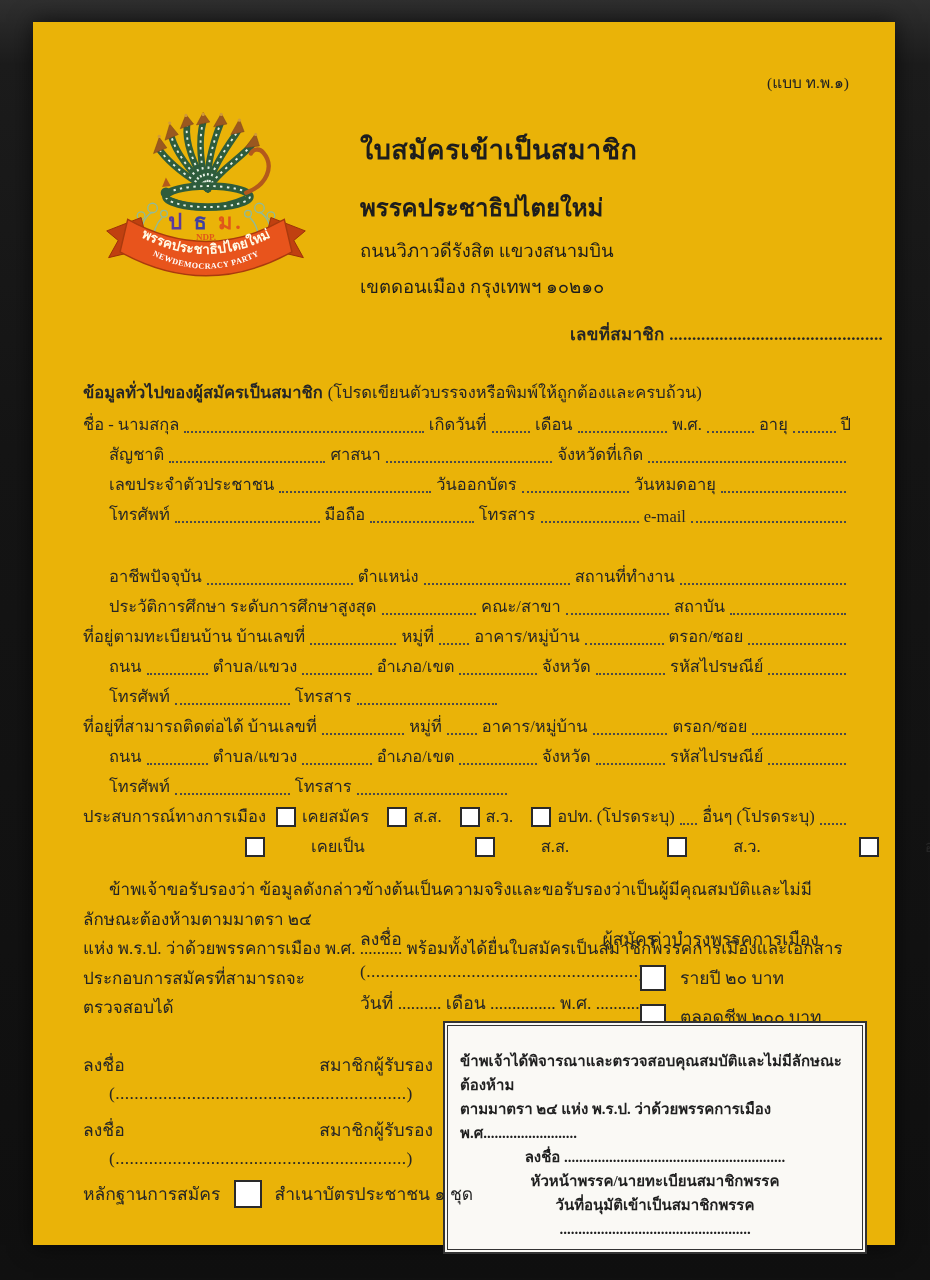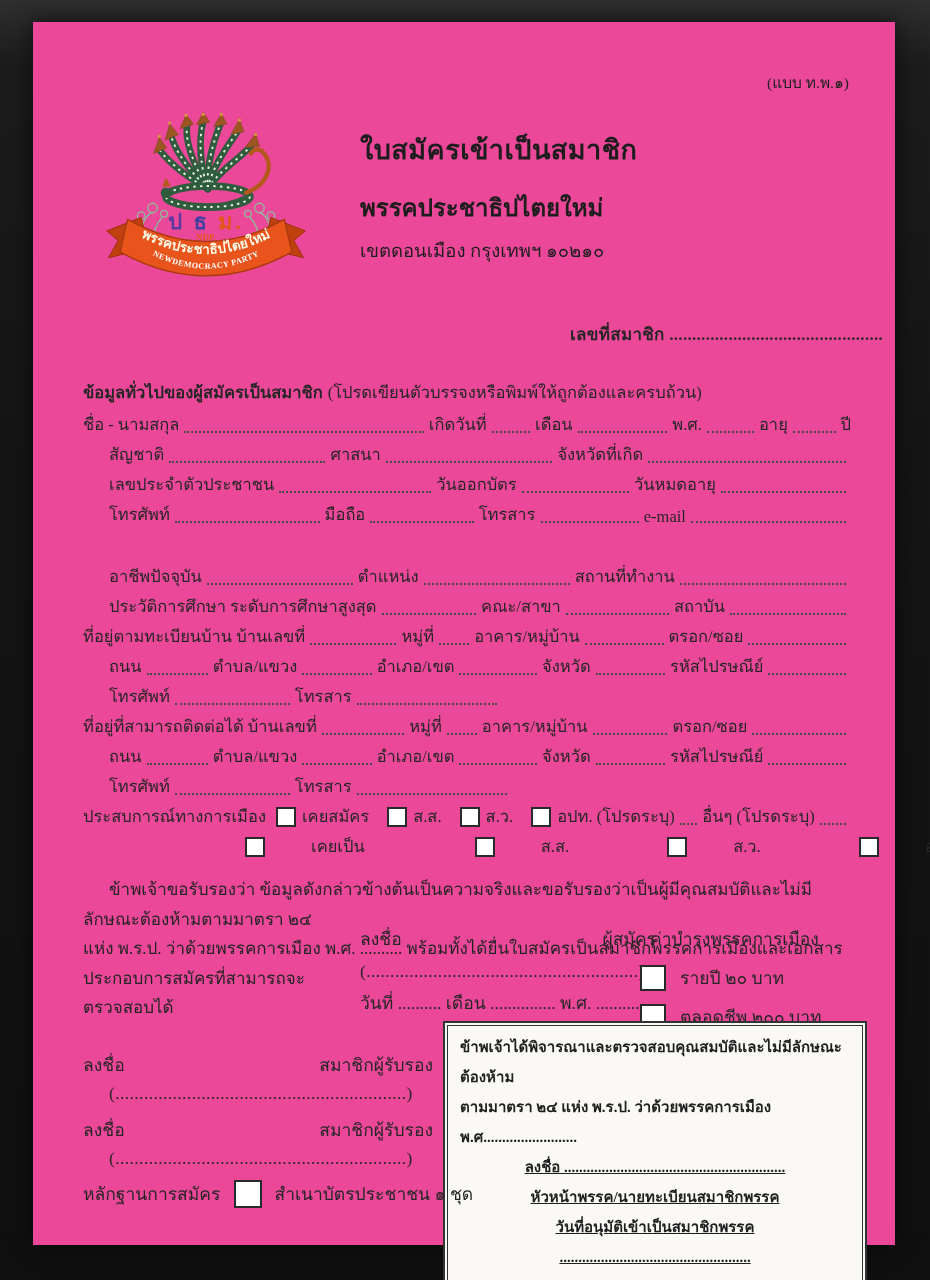--- a/index.html
+++ b/index.html
@@ -3,21 +3,21 @@
 <meta charset="utf-8">
 <style>
   html,body{margin:0;padding:0;}
   body{
     width:930px;height:1280px;overflow:hidden;position:relative;
     background:linear-gradient(180deg,#2f2f2f 0%,#1c1c1c 5%,#151515 35%,#101010 100%);
     font-family:"Liberation Serif","DejaVu Serif",serif;
   }
   .page{
     position:absolute;left:33px;top:22px;width:862px;height:1223px;
-    background:#ec4899;box-shadow:0 0 22px rgba(0,0,0,.65);color:#262626;
+    background:#eab308;box-shadow:0 0 22px rgba(0,0,0,.65);color:#262626;
   }
   .form-code{position:absolute;top:48px;right:46px;font-size:15.5px;color:#222;}
   .emblem{position:absolute;left:68px;top:86px;width:210px;height:200px;}
   .head-text{position:absolute;left:327px;top:106px;color:#1d1d1d;}
   .h-title{font-size:27px;font-weight:bold;letter-spacing:.5px;}
   .h-party{font-size:24px;font-weight:bold;margin-top:17px;}
   .h-addr{font-size:18.5px;margin-top:12px;line-height:24px;}
   .h-addr.first{margin-top:17px;}
   .member-line{position:absolute;left:537px;top:298px;font-size:17px;font-weight:bold;letter-spacing:.3px;}
   .form-body{position:absolute;left:50px;top:355px;width:768px;font-size:16.5px;}
@@ -34,22 +34,22 @@
   .para .indent{text-indent:26px;}
   .sign-block{position:absolute;left:327px;top:903px;width:296px;font-size:17.5px;}
   .s-row1{display:flex;justify-content:space-between;}
   .s-name{margin-top:8px;letter-spacing:.4px;}
   .s-date{margin-top:7px;}
   .fee-block{position:absolute;left:607px;top:903px;font-size:17.5px;}
   .fee-title{margin-left:10px;}
   .fee-row{display:flex;align-items:center;margin-top:11px;}
   .fee-cbx{width:22px;height:22px;border:2px solid #2a2a2a;background:#fff;margin-right:14px;flex:0 0 auto;}
   .approve-box{position:absolute;left:410px;top:999px;width:424px;border:2px solid #333;padding:2px;background:#faf9f5;box-sizing:border-box;}
-  .approve-inner{border:1px solid #333;padding:6px 12px 8px;font-size:15px;font-weight:bold;line-height:30px;color:#1f1f1f;}
-  .a-center{text-align:center;text-decoration:underline;}
+  .approve-inner{border:1px solid #333;padding:23px 12px 8px;font-size:15px;font-weight:bold;line-height:24px;color:#1f1f1f;}
+  .a-center{text-align:center;}
   .certify-block{position:absolute;left:50px;top:1028px;width:350px;font-size:17.5px;}
   .c-row{display:flex;justify-content:space-between;height:33px;align-items:flex-end;box-sizing:border-box;padding-bottom:4px;}
   .c-name{height:32px;padding-left:26px;letter-spacing:.4px;}
   .evidence-line{position:absolute;left:50px;top:1158px;display:flex;align-items:center;font-size:17.5px;}
   .ev-cbx{width:24px;height:24px;border:2px solid #2a2a2a;background:#fff;margin:0 12px 0 14px;flex:0 0 auto;}
 </style>
 </head>
 <body>
 
 <div class="page">
@@ -128,20 +128,21 @@
       <path id="rb1" d="M34,126 Q110,170 186,126" fill="none"></path>
       <path id="rb2" d="M42,143 Q110,184 178,143" fill="none"></path>
       <text font-size="14" font-weight="bold" fill="#fffbe6"><textPath href="#rb1" startOffset="50%" text-anchor="middle">พรรคประชาธิปไตยใหม่</textPath></text>
       <text font-size="8.5" font-weight="bold" fill="#ffffff" letter-spacing="0.5"><textPath href="#rb2" startOffset="50%" text-anchor="middle">NEWDEMOCRACY PARTY</textPath></text>
     </g>
   </svg>
 
   <div class="head-text">
     <div class="h-title">ใบสมัครเข้าเป็นสมาชิก</div>
     <div class="h-party">พรรคประชาธิปไตยใหม่</div>
+    <div class="h-addr">ถนนวิภาวดีรังสิต แขวงสนามบิน</div>
     <div class="h-addr">เขตดอนเมือง กรุงเทพฯ ๑๐๒๑๐</div>
   </div>
 
   <div class="member-line">เลขที่สมาชิก ...............................................</div>
 
   <div class="form-body">
     <div class="sec-line">
       <span class="sec-title">ข้อมูลทั่วไปของผู้สมัครเป็นสมาชิก</span>
       <span class="sec-note">(โปรดเขียนตัวบรรจงหรือพิมพ์ให้ถูกต้องและครบถ้วน)</span>
     </div>

